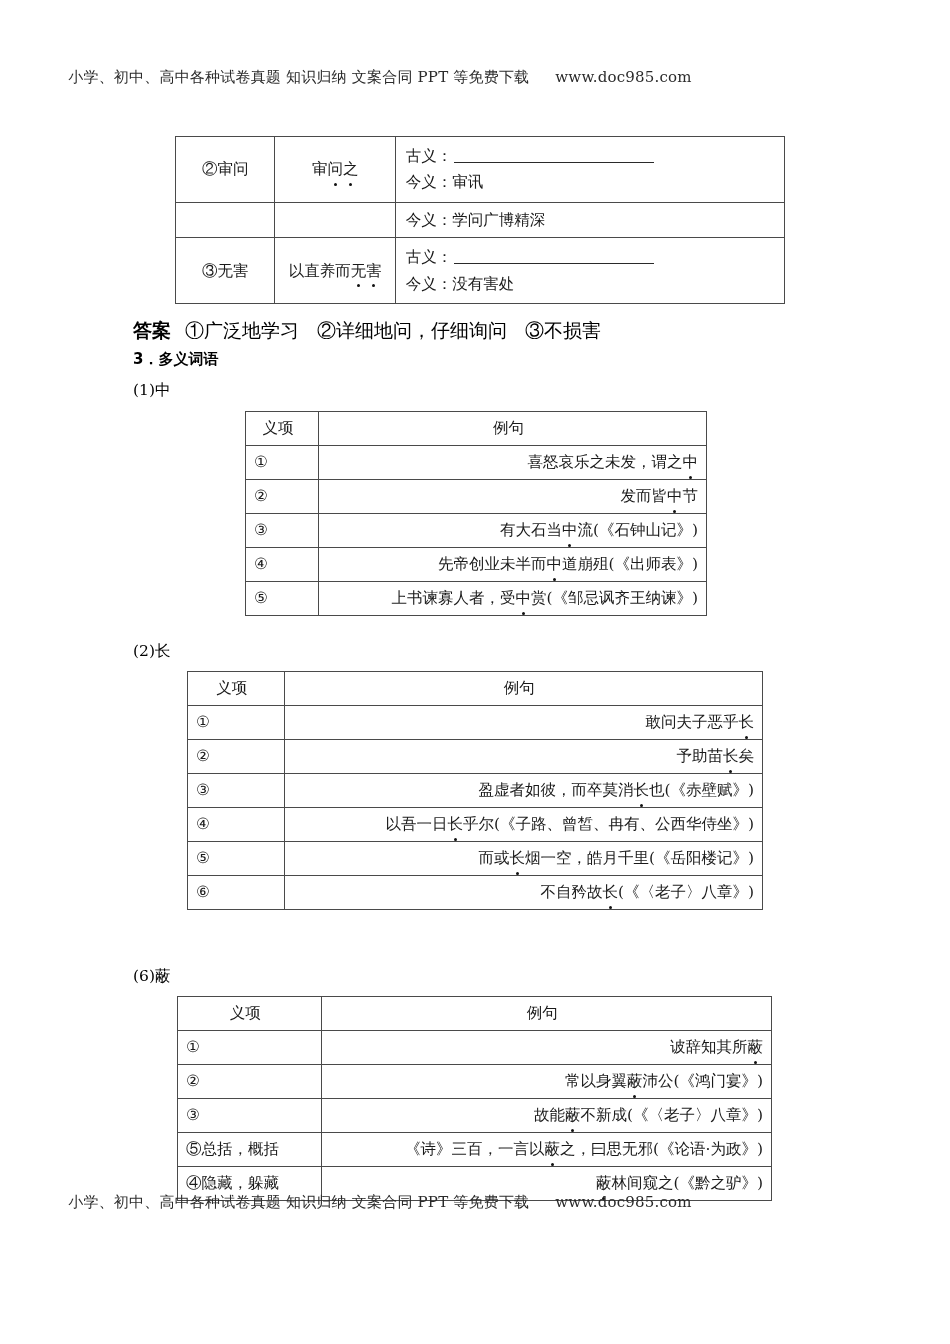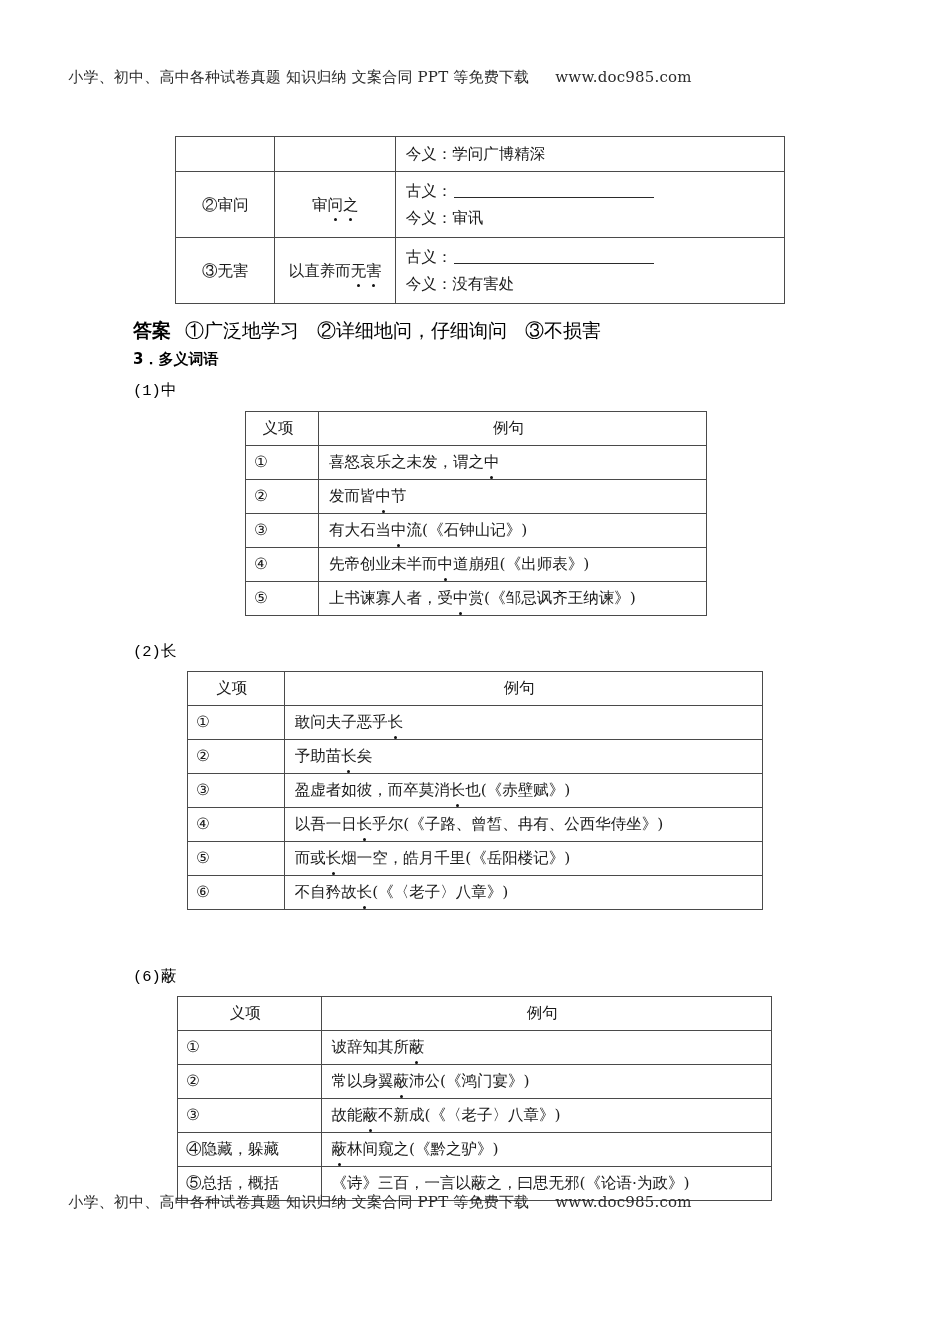--- a/index.html
+++ b/index.html
@@ -104,33 +104,32 @@
     font-weight: bold;
     white-space: nowrap;
     font-family: "DejaVu Sans", "Liberation Sans", sans-serif;
   }
 
   .sub-label {
     position: absolute;
     left: 133px;
     font-size: 15.5px;
     white-space: nowrap;
-    font-family: Liberation Mono, monospace;
   }
   #sub-zhong { top: 380px; }
   #sub-chang { top: 641px; }
   #sub-bi    { top: 966px; }
 
   
   .mtable td.col-sense {
     text-align: left;
     padding-left: 8px;
   }
   .mtable td.col-example {
-    text-align: left;
+    text-align: right;
     padding-left: 10px;
   }
   .mtable td.head {
     text-align: center;
     padding-left: 0;
   }
 
   #table-zhong { left: 245px; top: 411px; width: 462px; }
   #table-zhong td.col-sense { width: 58px; }
   #table-zhong td.col-example { width: 384px; }
@@ -151,33 +150,33 @@
 
 <div class="page">
 
   <div class="runhead">
     <span>小学、初中、高中各种试卷真题  知识归纳  文案合同  PPT 等免费下载</span><span class="runhead-url">www.doc985.com</span>
   </div>
 
   <table id="table-guyi" class="tbl-outer">
     <tbody>
         <tr>
-      <td class="c1"></td>
-      <td class="c2"></td>
-      <td class="c3">
-        <div class="meaning-line"><span>今义：</span><span>学问广博精深</span></div>
-      </td>
-    </tr>
-
-    <tr>
       <td class="c1">②审问</td>
       <td class="c2">审<span class="dot">问</span><span class="dot">之</span></td>
       <td class="c3 stack">
         <div class="meaning-line"><span>古义：</span><span class="blank-rule"></span></div>
         <div class="meaning-line"><span>今义：</span><span>审讯</span></div>
+      </td>
+    </tr>
+
+    <tr>
+      <td class="c1"></td>
+      <td class="c2"></td>
+      <td class="c3">
+        <div class="meaning-line"><span>今义：</span><span>学问广博精深</span></div>
       </td>
     </tr>
 
     <tr>
       <td class="c1">③无害</td>
       <td class="c2">以直养而<span class="dot">无</span><span class="dot">害</span></td>
       <td class="c3 stack">
         <div class="meaning-line"><span>古义：</span><span class="blank-rule"></span></div>
         <div class="meaning-line"><span>今义：</span><span>没有害处</span></div>
       </td>
@@ -273,27 +272,27 @@
     </tr>
     <tr class="row-n">
       <td class="col-sense">②</td>
       <td class="col-example">常以身翼<span class="dot">蔽</span>沛公(《鸿门宴》)</td>
     </tr>
     <tr class="row-n">
       <td class="col-sense">③</td>
       <td class="col-example">故能<span class="dot">蔽</span>不新成(《〈老子〉八章》)</td>
     </tr>
     <tr class="row-n">
+      <td class="col-sense">⑤总括，概括</td>
+      <td class="col-example">《诗》三百，一言以<span class="dot">蔽</span>之，曰思无邪(《论语·为政》)</td>
+    </tr>
+    <tr class="row-n">
       <td class="col-sense">④隐藏，躲藏</td>
       <td class="col-example"><span class="dot">蔽</span>林间窥之(《黔之驴》)</td>
     </tr>
-    <tr class="row-n">
-      <td class="col-sense">⑤总括，概括</td>
-      <td class="col-example">《诗》三百，一言以<span class="dot">蔽</span>之，曰思无邪(《论语·为政》)</td>
-    </tr>
   </tbody>
     </table>
 
   <div class="runfoot">
     <span>小学、初中、高中各种试卷真题  知识归纳  文案合同  PPT 等免费下载</span><span class="runfoot-url">www.doc985.com</span>
   </div>
 
 </div>
 
 </body></html>

